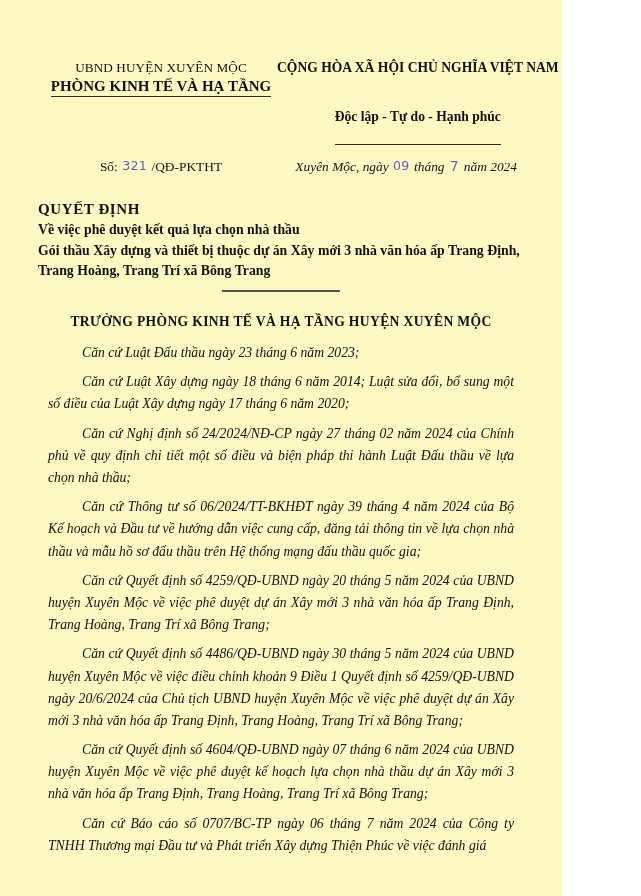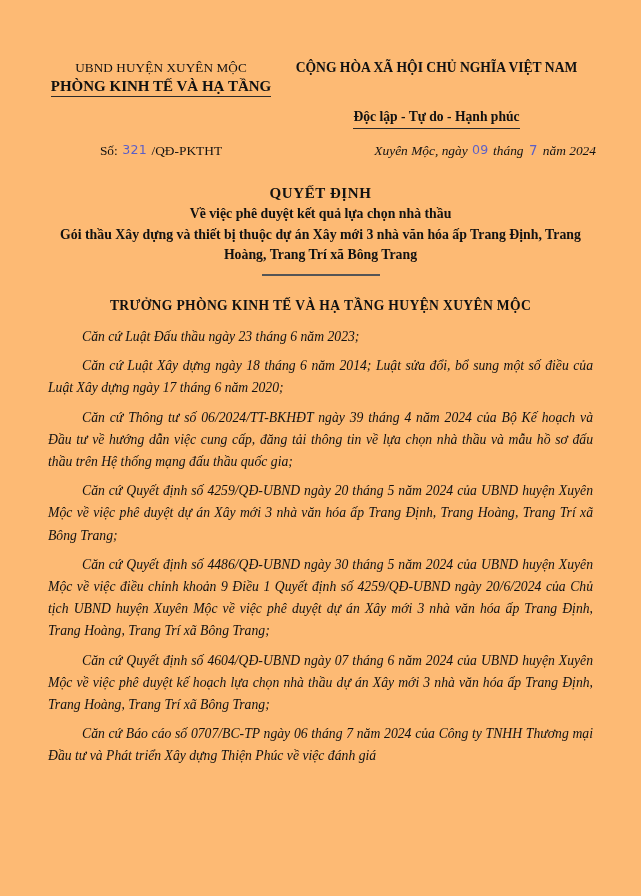--- a/index.html
+++ b/index.html
@@ -9,23 +9,23 @@
   }
   body {
     width: 641px;
     height: 896px;
     overflow: hidden;
     font-family: "Liberation Serif", "DejaVu Serif", serif;
     color: #111111;
     position: relative;
   }
   .page {
-    width: 641px;
+    width: 562px;
     height: 896px;
-    background: #fdba74;
+    background: #fef9c3;
     box-sizing: border-box;
     padding: 0;
     position: relative;
     overflow: hidden;
   }
 
   
   .doc-header {
     display: flex;
     flex-direction: row;
@@ -62,21 +62,21 @@
     font-weight: bold;
     line-height: 1.25;
     white-space: nowrap;
   }
   .nation-motto {
     font-size: 13.6px;
     font-weight: bold;
     line-height: 1.25;
     display: inline-block;
     border-bottom: 1.3px solid #2b2b2b;
-    padding-bottom: 2px;
+    padding-bottom: 18px;
     white-space: nowrap;
     margin-top: 32px;
   }
 
   
   .meta-row {
     display: flex;
     flex-direction: row;
     align-items: baseline;
     padding: 14px 45px 0 45px;
@@ -109,21 +109,20 @@
   .hw-month {
     color: #5b5fc7;
     font-family: "DejaVu Sans", sans-serif;
     font-style: normal;
     font-size: 13.4px;
     padding: 0 2px;
   }
 
   
   .title-block {
-    text-align: center;
     margin-top: 25px;
     padding: 0 38px;
     box-sizing: border-box;
   }
   .title-main {
     font-size: 15px;
     font-weight: bold;
     letter-spacing: 0.6px;
     line-height: 1.3;
   }
@@ -209,20 +208,21 @@
     <div class="title-sub">Về việc phê duyệt kết quả lựa chọn nhà thầu</div>
     <div class="title-pkg">Gói thầu Xây dựng và thiết bị thuộc dự án Xây mới 3 nhà văn hóa ấp Trang Định, Trang Hoàng, Trang Trí xã Bông Trang</div>
     <div class="rule"></div>
   </div>
 
   <div class="issuer">TRƯỞNG PHÒNG KINH TẾ VÀ HẠ TẦNG HUYỆN XUYÊN MỘC</div>
 
   <div class="body">
     <p class="clause">Căn cứ Luật Đấu thầu ngày 23 tháng 6 năm 2023;</p>
     <p class="clause">Căn cứ Luật Xây dựng ngày 18 tháng 6 năm 2014; Luật sửa đổi, bổ sung một số điều của Luật Xây dựng ngày 17 tháng 6 năm 2020;</p>
+    <p class="clause">Căn cứ Nghị định số 24/2024/NĐ-CP ngày 27 tháng 02 năm 2024 của Chính phủ về quy định chi tiết một số điều và biện pháp thi hành Luật Đấu thầu về lựa chọn nhà thầu;</p>
     <p class="clause">Căn cứ Thông tư số 06/2024/TT-BKHĐT ngày 39 tháng 4 năm 2024 của Bộ Kế hoạch và Đầu tư về hướng dẫn việc cung cấp, đăng tải thông tin về lựa chọn nhà thầu và mẫu hồ sơ đấu thầu trên Hệ thống mạng đấu thầu quốc gia;</p>
     <p class="clause">Căn cứ Quyết định số 4259/QĐ-UBND ngày 20 tháng 5 năm 2024 của UBND huyện Xuyên Mộc về việc phê duyệt dự án Xây mới 3 nhà văn hóa ấp Trang Định, Trang Hoàng, Trang Trí xã Bông Trang;</p>
     <p class="clause">Căn cứ Quyết định số 4486/QĐ-UBND ngày 30 tháng 5 năm 2024 của UBND huyện Xuyên Mộc về việc điều chỉnh khoản 9 Điều 1 Quyết định số 4259/QĐ-UBND ngày 20/6/2024 của Chủ tịch UBND huyện Xuyên Mộc về việc phê duyệt dự án Xây mới 3 nhà văn hóa ấp Trang Định, Trang Hoàng, Trang Trí xã Bông Trang;</p>
     <p class="clause">Căn cứ Quyết định số 4604/QĐ-UBND ngày 07 tháng 6 năm 2024 của UBND huyện Xuyên Mộc về việc phê duyệt kế hoạch lựa chọn nhà thầu dự án Xây mới 3 nhà văn hóa ấp Trang Định, Trang Hoàng, Trang Trí xã Bông Trang;</p>
     <p class="clause">Căn cứ Báo cáo số 0707/BC-TP ngày 06 tháng 7 năm 2024 của Công ty TNHH Thương mại Đầu tư và Phát triển Xây dựng Thiện Phúc về việc đánh giá</p>
   </div>
 
 </div>
 
 </body></html>

